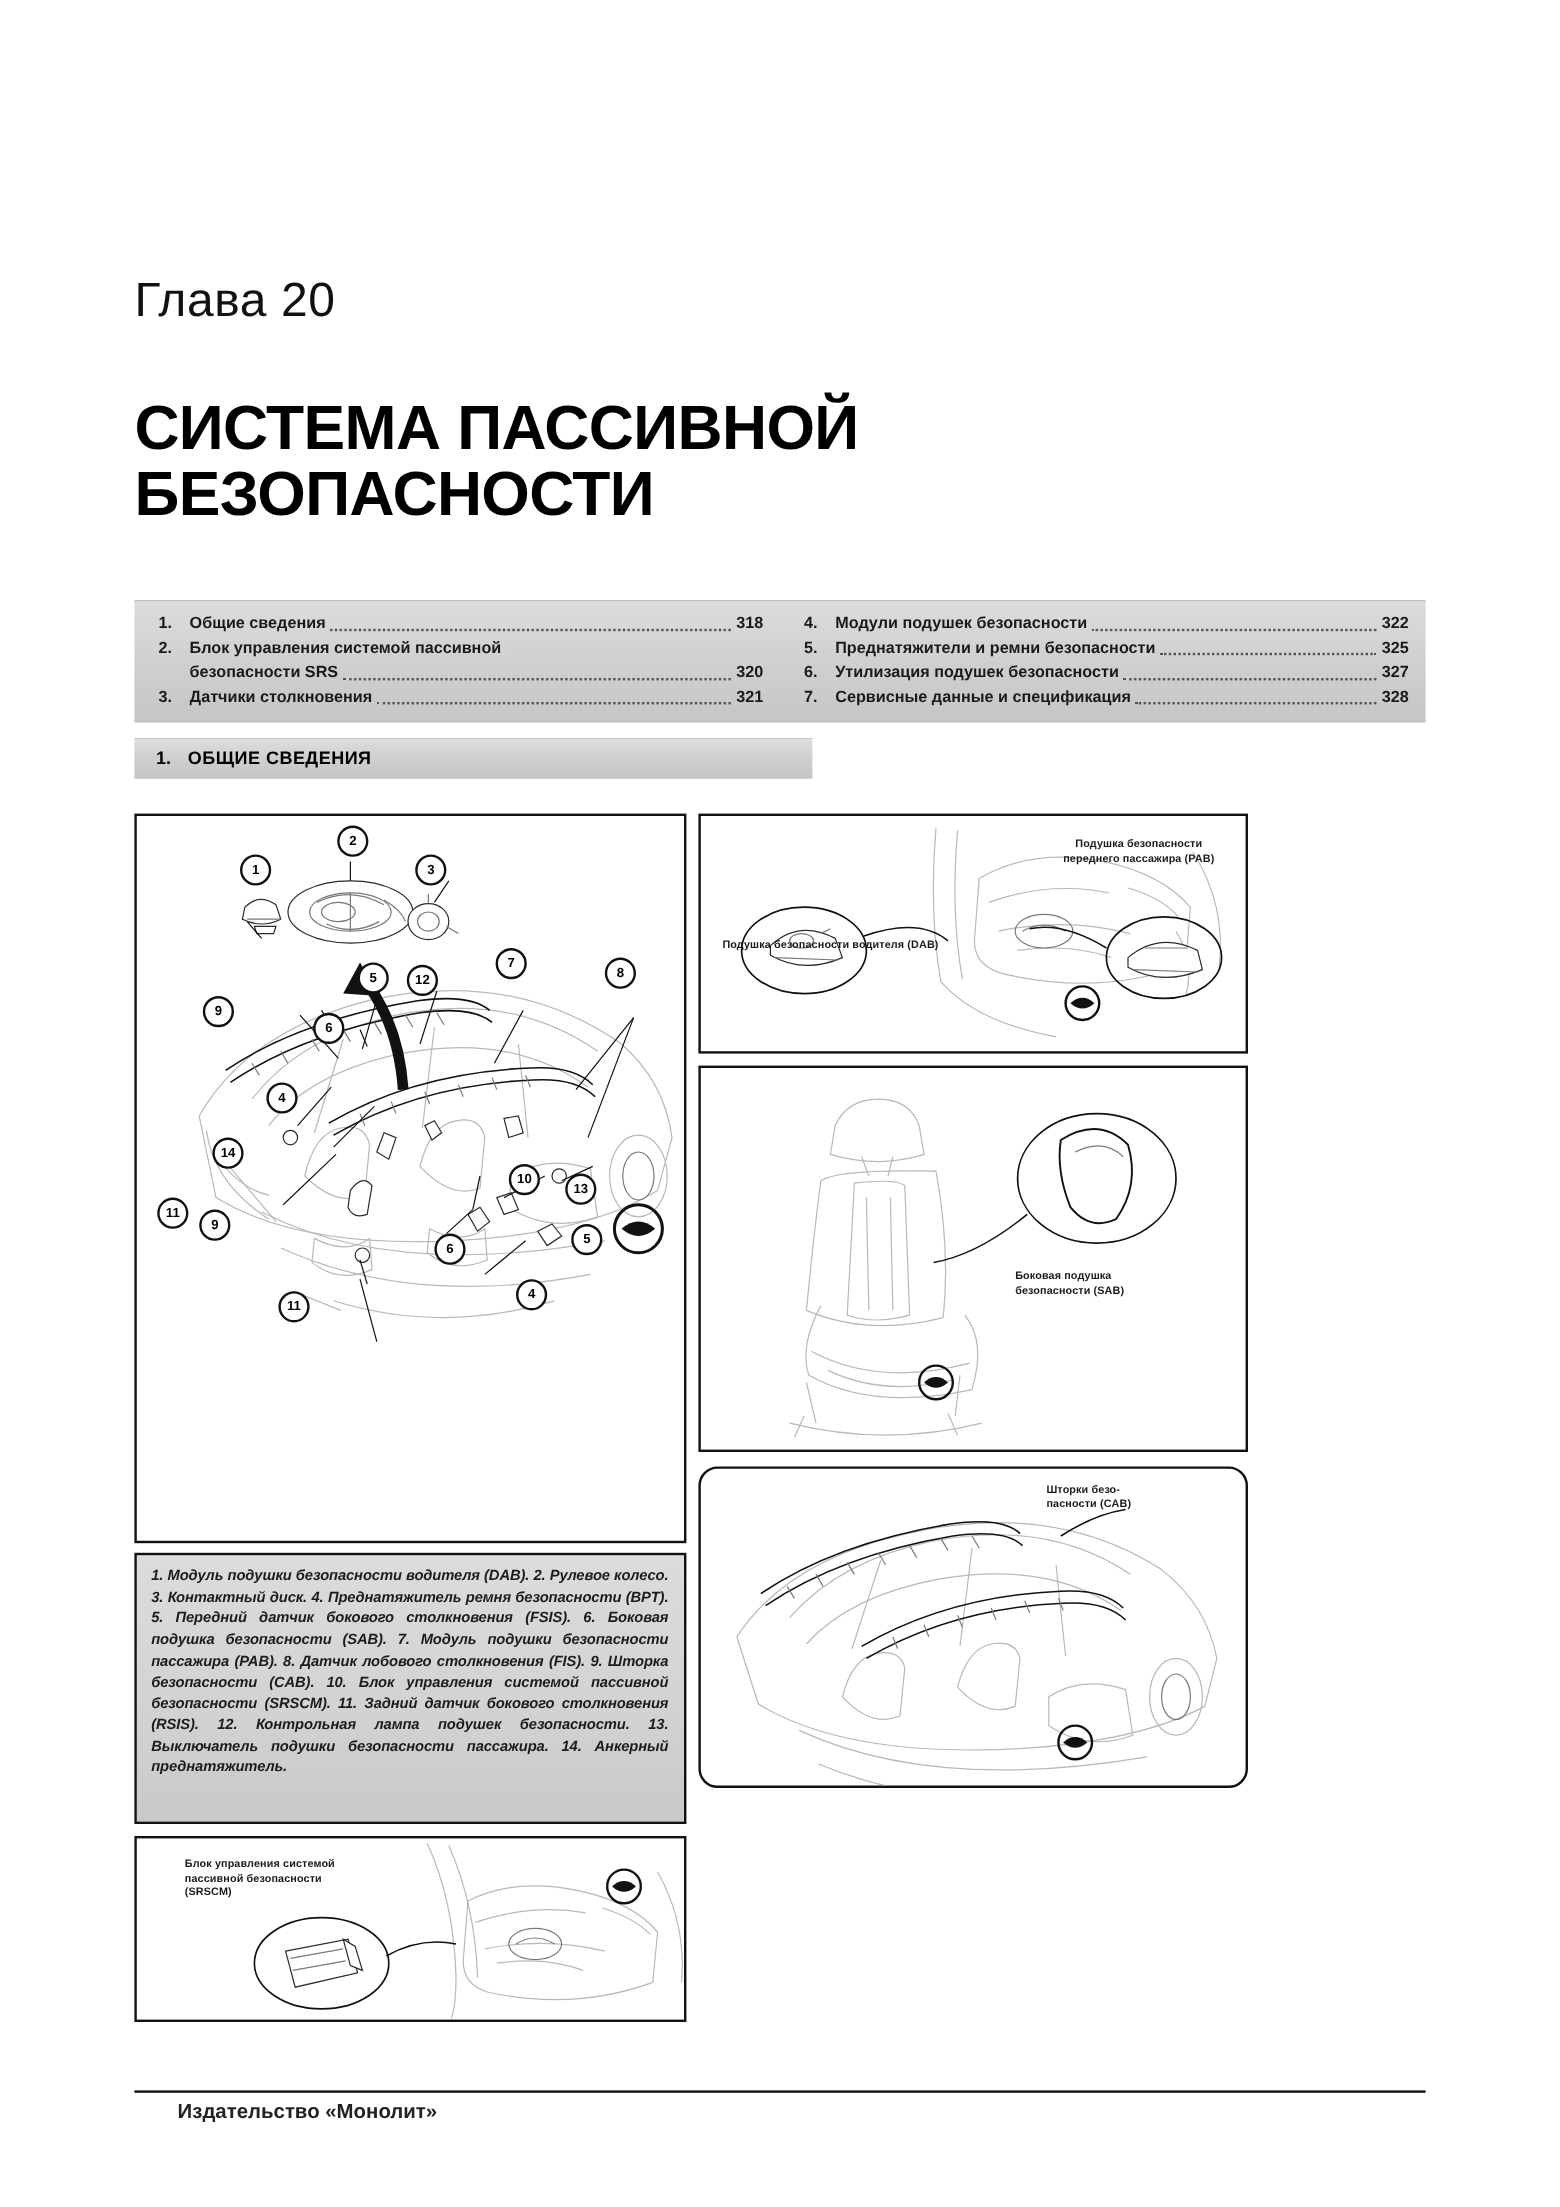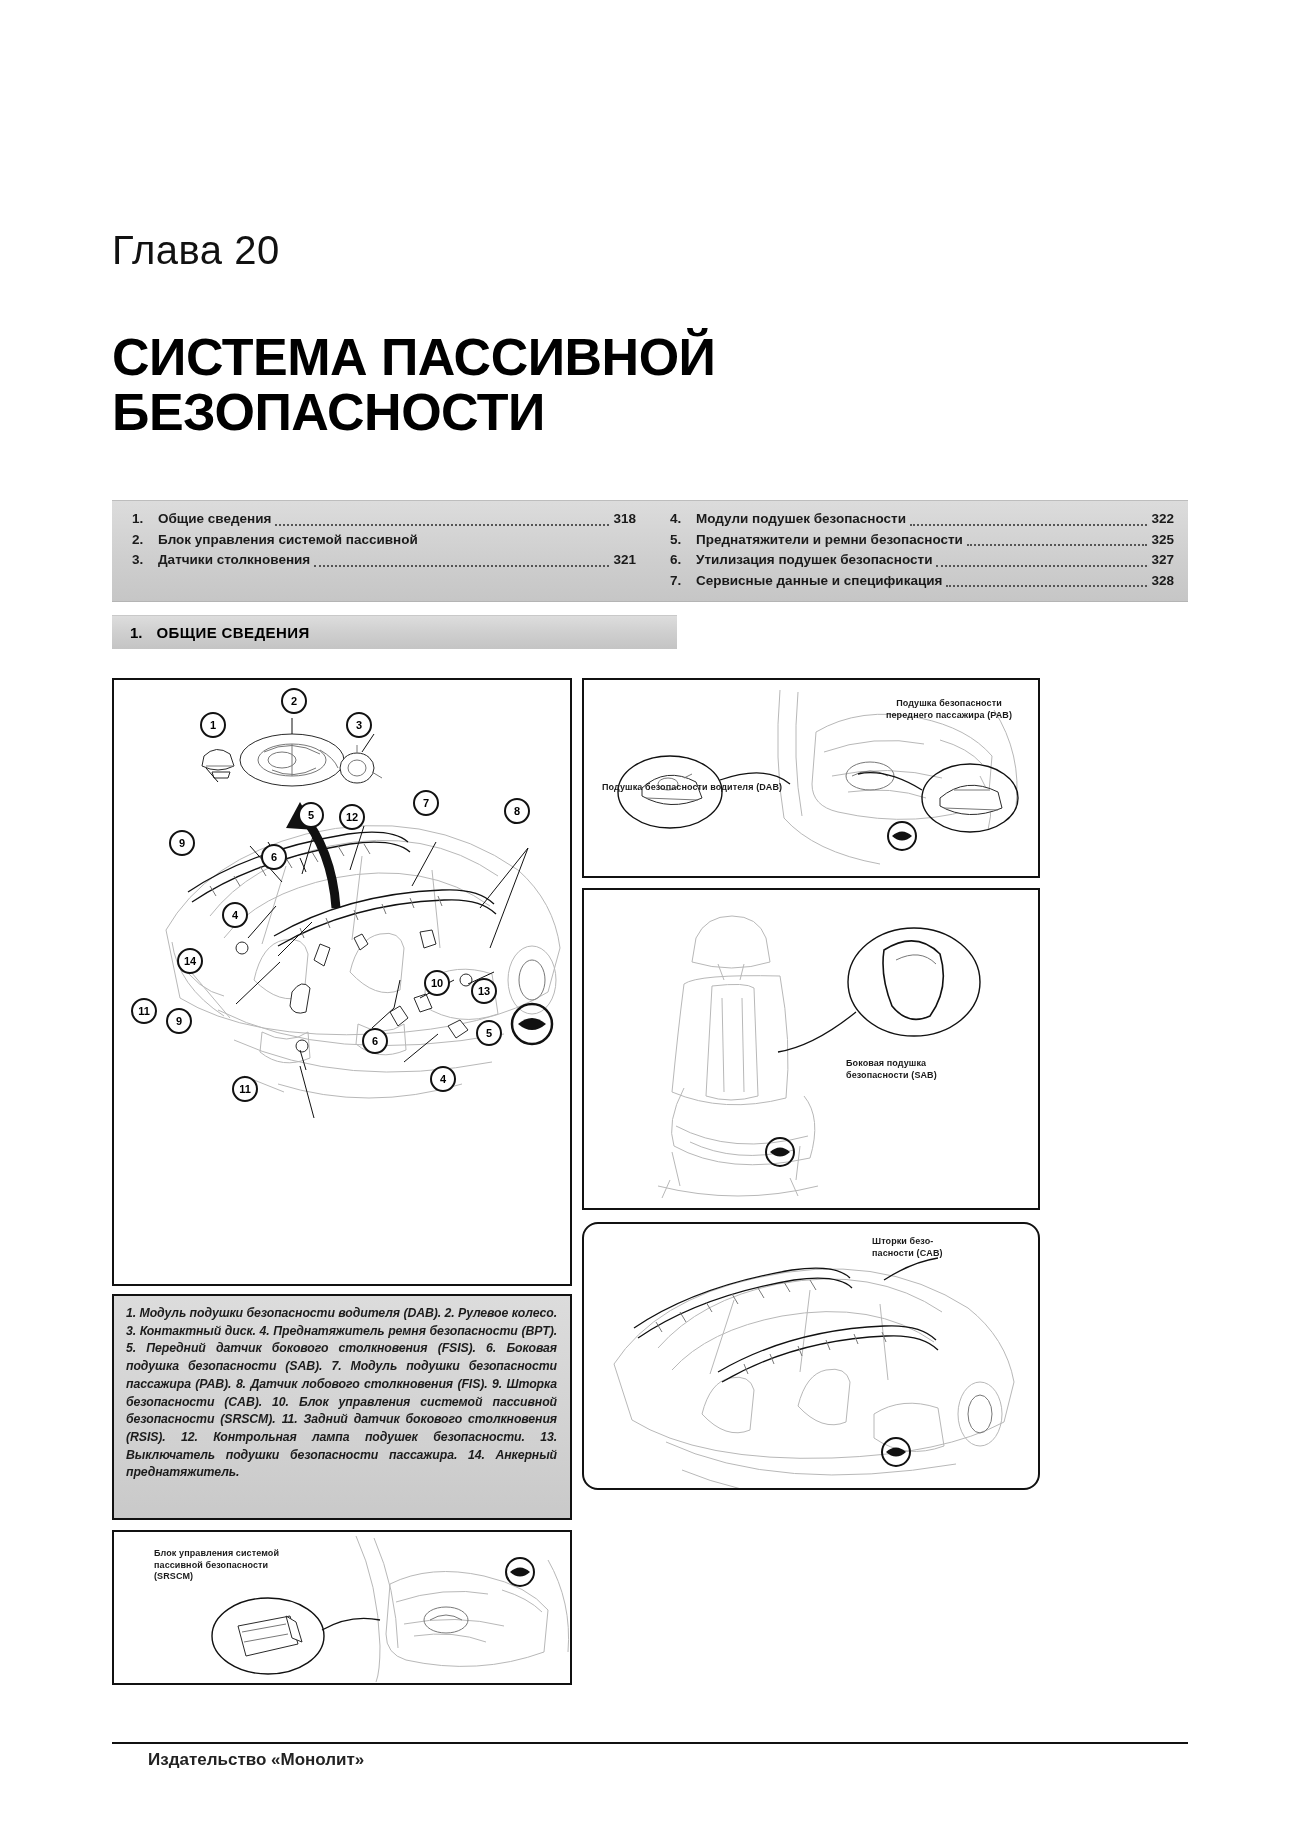--- a/index.html
+++ b/index.html
@@ -222,20 +222,28 @@
             <span class="toc-text">Общие сведения</span>
             <span class="toc-dots"></span>
             <span class="toc-page">318</span>
           </span>
         </div>
         <div class="toc-item nodots">
           <span class="toc-num">2.</span>
           <span class="toc-text-wrap">
             <span class="toc-text">Блок управления системой пассивной</span>
             <span class="toc-page"></span>
+          </span>
+        </div>
+        <div class="toc-item cont">
+          <span class="toc-num"></span>
+          <span class="toc-text-wrap">
+            <span class="toc-text">безопасности SRS</span>
+            <span class="toc-dots"></span>
+            <span class="toc-page">320</span>
           </span>
         </div>
         <div class="toc-item">
           <span class="toc-num">3.</span>
           <span class="toc-text-wrap">
             <span class="toc-text">Датчики столкновения</span>
             <span class="toc-dots"></span>
             <span class="toc-page">321</span>
           </span>
         </div>

